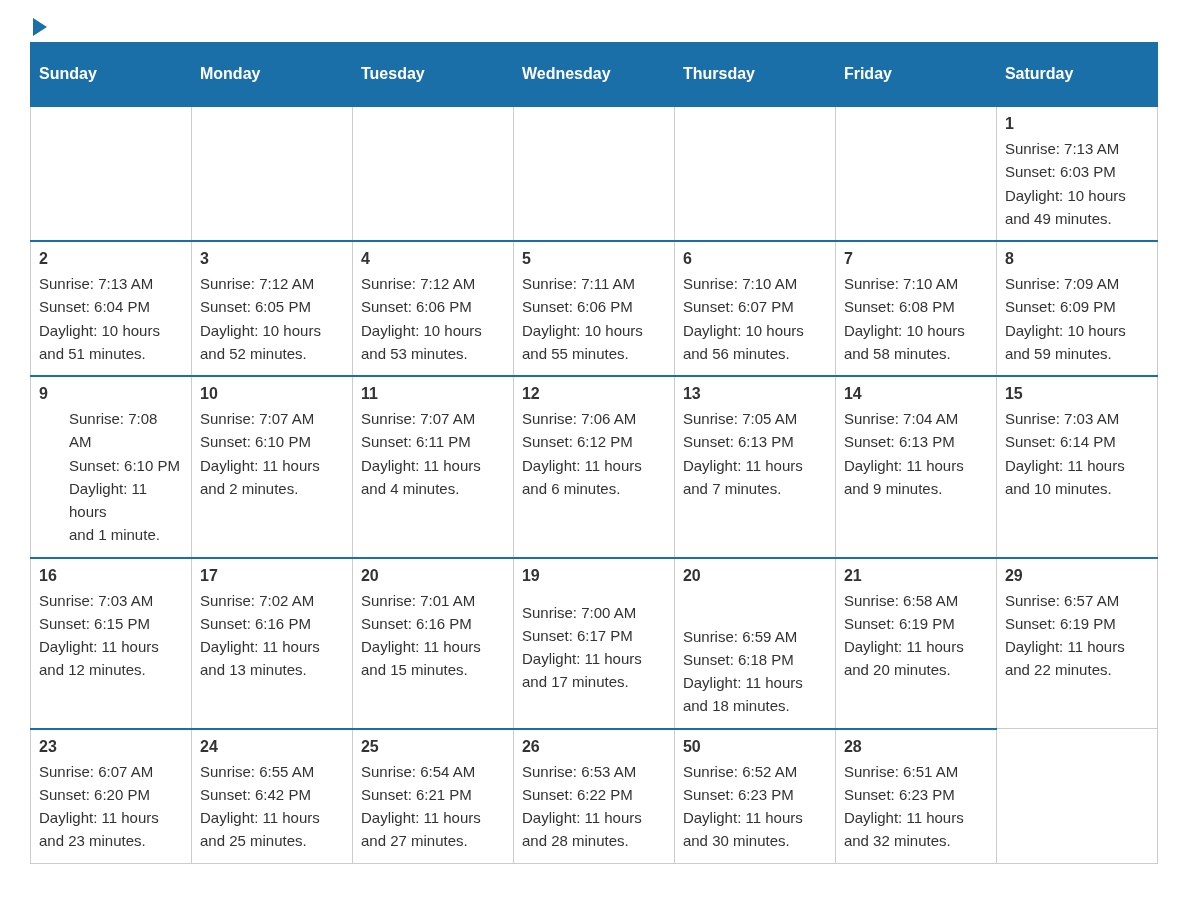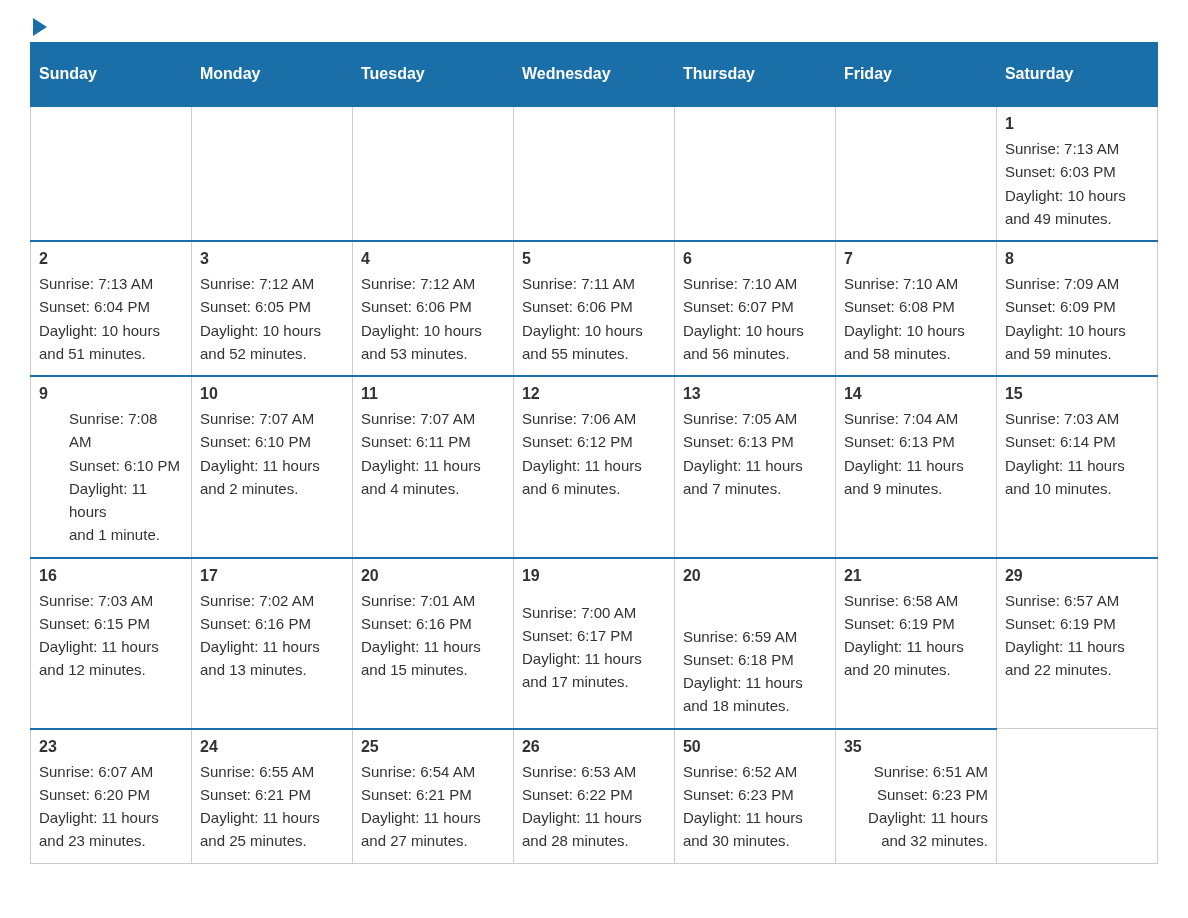--- a/index.html
+++ b/index.html
@@ -298,21 +298,21 @@
         <td>
           <span class="day-number">23</span>
           <div class="day-info" style="white-space: pre-line;">Sunrise: 6:07 AM
 Sunset: 6:20 PM
 Daylight: 11 hours
 and 23 minutes.</div>
         </td>
         <td>
           <span class="day-number">24</span>
           <div class="day-info" style="white-space: pre-line;">Sunrise: 6:55 AM
-Sunset: 6:21 PM
+Sunset: 6:42 PM
 Daylight: 11 hours
 and 25 minutes.</div>
         </td>
         <td>
           <span class="day-number">25</span>
           <div class="day-info" style="white-space: pre-line;">Sunrise: 6:54 AM
 Sunset: 6:21 PM
 Daylight: 11 hours
 and 27 minutes.</div>
         </td>
@@ -324,22 +324,22 @@
 and 28 minutes.</div>
         </td>
         <td>
           <span class="day-number">50</span>
           <div class="day-info" style="white-space: pre-line;">Sunrise: 6:52 AM
 Sunset: 6:23 PM
 Daylight: 11 hours
 and 30 minutes.</div>
         </td>
         <td>
-          <span class="day-number">35</span>
-          <div class="day-info" style="white-space: pre-line; text-align: right;">Sunrise: 6:51 AM
+          <span class="day-number">28</span>
+          <div class="day-info" style="white-space: pre-line;">Sunrise: 6:51 AM
 Sunset: 6:23 PM
 Daylight: 11 hours
 and 32 minutes.</div>
         </td>
         <td style="border-top: 1px solid rgb(204, 204, 204);"></td>
       </tr>
     </tbody>
 </table>
 
 </body></html>

